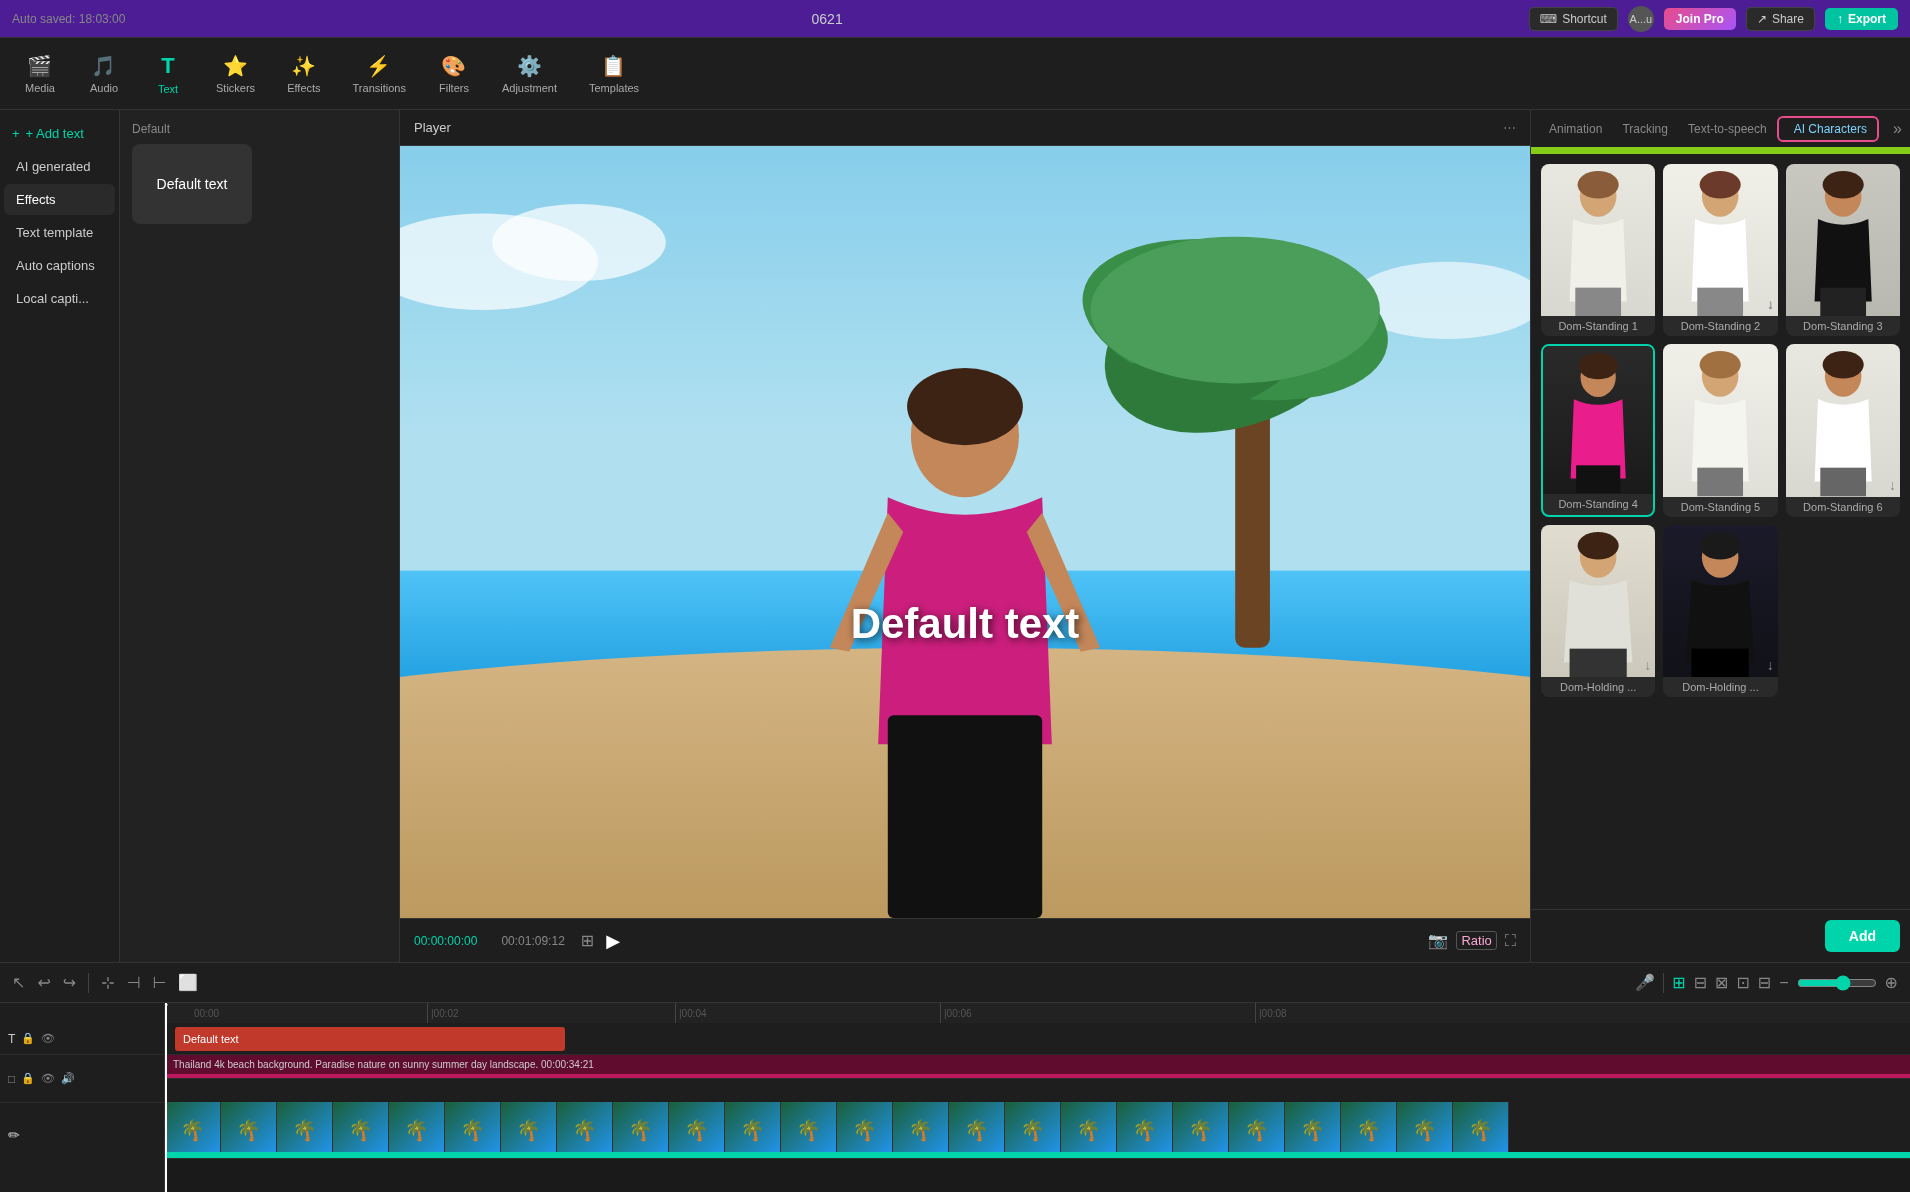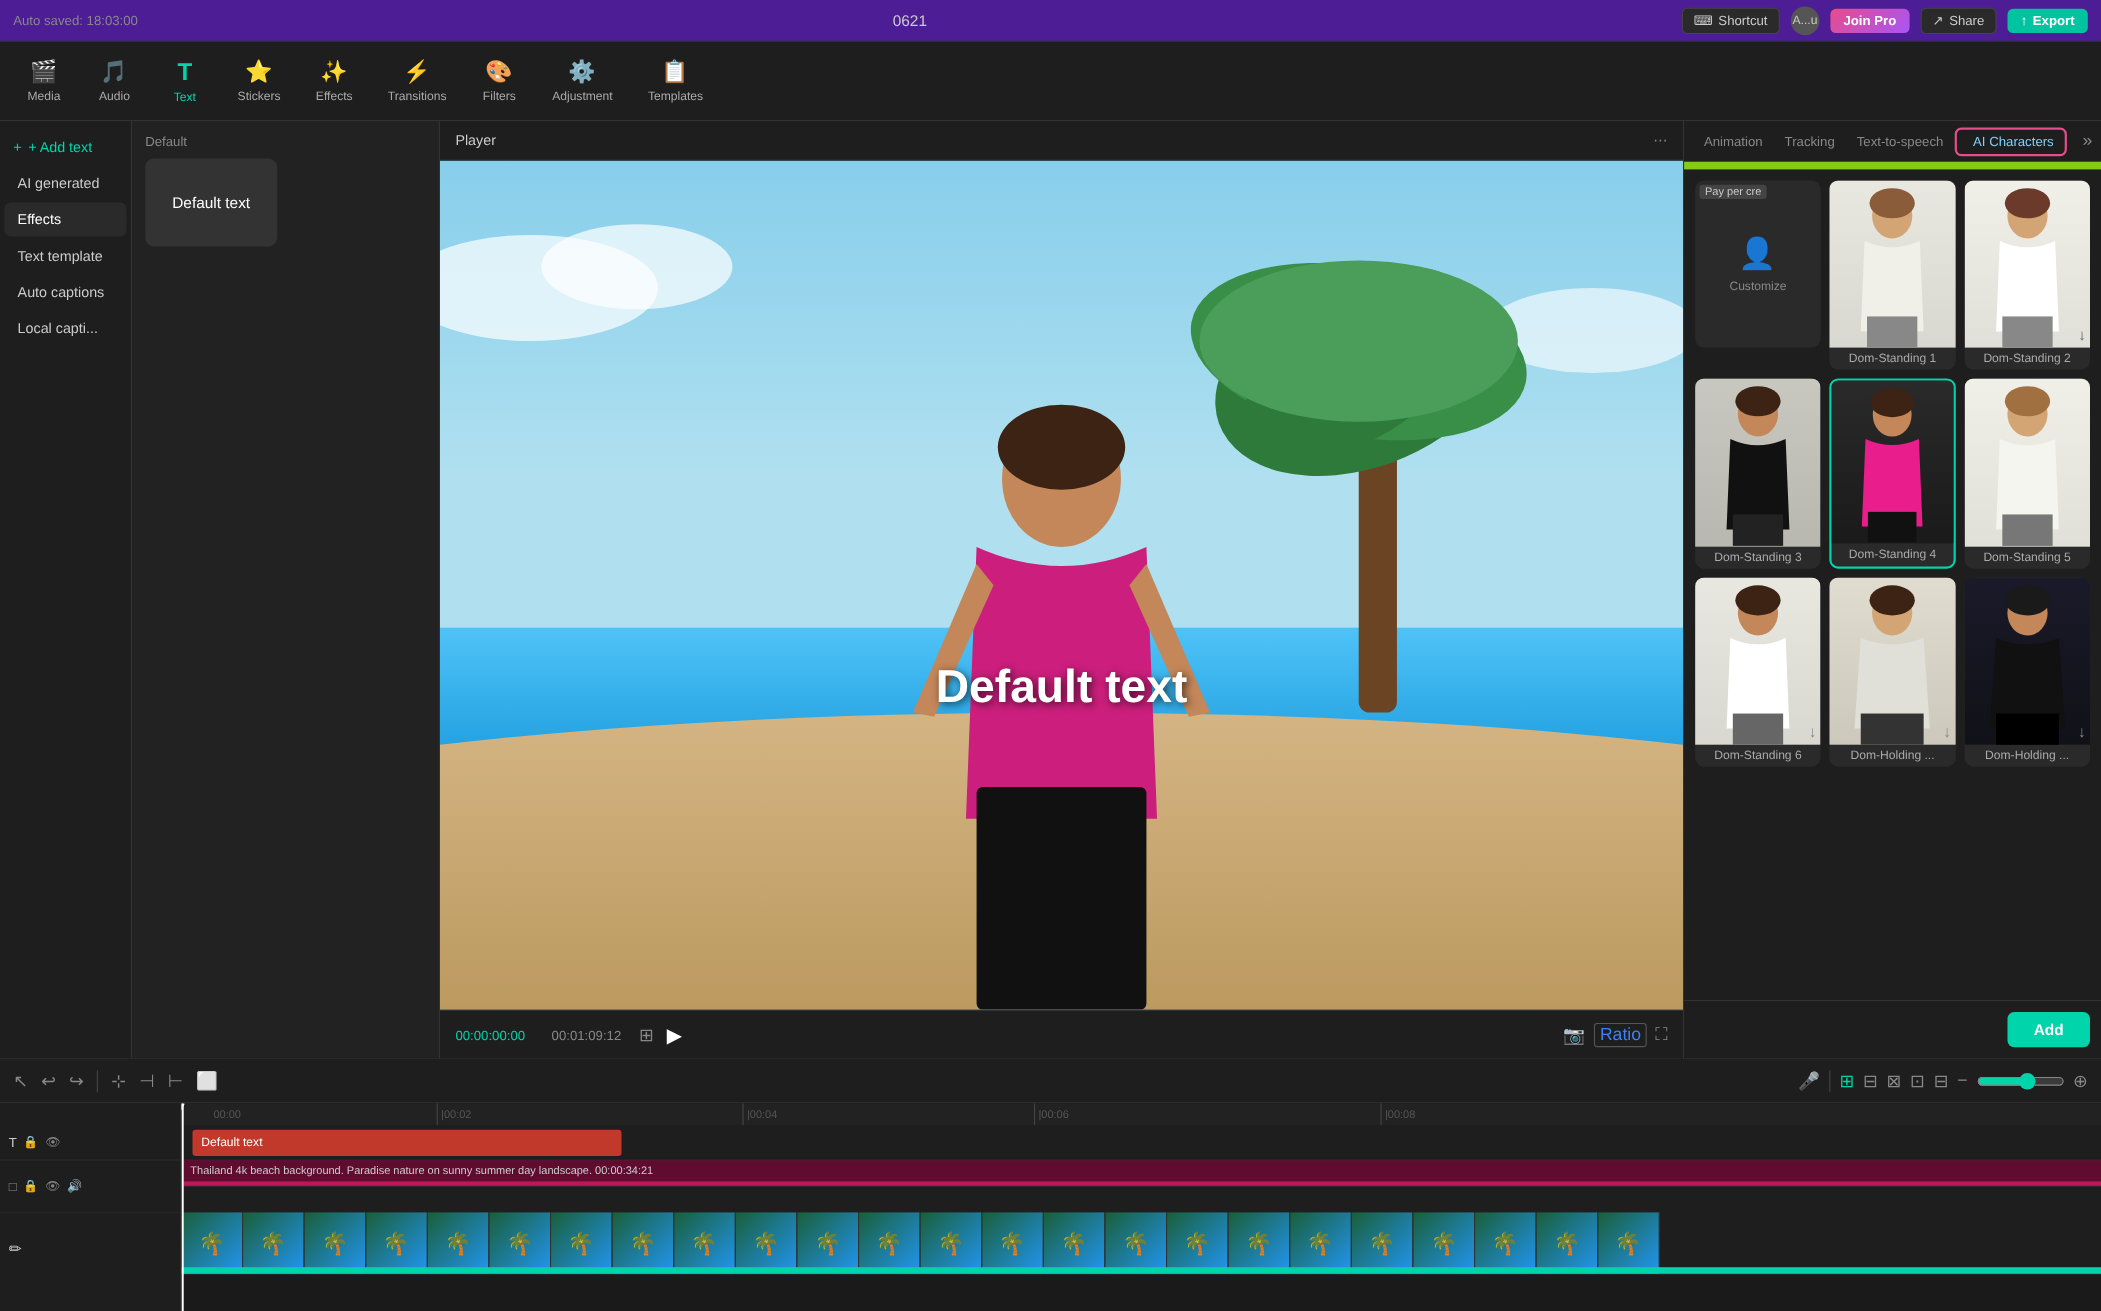--- a/index.html
+++ b/index.html
@@ -256,21 +256,21 @@
       </div>
     </div>
     <div class="player-controls">
       <span class="time-current">00:00:00:00</span>
       <span style="color:#555;"> </span>
       <span class="time-total">00:01:09:12</span>
       <span style="color:#888; font-size:16px; cursor:pointer; margin-left:4px;">⊞</span>
       <button class="btn-play">▶</button>
       <div class="player-controls-right">
         <span class="ctrl-icon">📷</span>
-        <span style="color:#3b82f6; font-size:16px; border:1px solid #555; border-radius:3px; padding:1px 4px; cursor:pointer;">Ratio</span>
+        <span style="color:#f9a8d4; font-size:13px; border:1px solid #555; border-radius:3px; padding:1px 4px; cursor:pointer;">Ratio</span>
         <span class="ctrl-icon">⛶</span>
       </div>
     </div>
   </div>
 
   <div class="right-panel">
     <div class="right-panel-tabs">
       <div class="right-tab">
         <span>Animation</span>
       </div>
@@ -281,27 +281,20 @@
         <span>Text-to-speech</span>
       </div>
       <div class="right-tab active">
         <span>AI Characters</span>
       </div>
       <div class="right-tab-collapse">»</div>
     </div>
     <div class="right-panel-content">
       <div class="ai-char-grid">
 
-        <div>
-          <div class="ai-char-customize" style="position:relative;">
-            <span class="pay-per-cre">Pay per cre</span>
-            <span class="ai-char-customize-icon">👤</span>
-            <span class="ai-char-customize-label">Customize</span>
-          </div>
-        </div>
 
         <div class="ai-char-card">
           <div class="ai-char-img" style="background: linear-gradient(180deg, #e8e8e0 0%, #d8d8d0 100%);">
             <svg width="100%" height="100%" viewBox="0 0 100 133">
               <ellipse cx="50" cy="28" rx="16" ry="18" fill="#d4a574"></ellipse>
               <ellipse cx="50" cy="18" rx="18" ry="12" fill="#8b5c3a"></ellipse>
               <path d="M28 48 Q50 58 72 48 L75 120 L25 120 Z" fill="#f0f0e8"></path>
               <rect x="30" y="108" width="40" height="25" fill="#888"></rect>
             </svg>
           </div>
@@ -447,21 +440,21 @@
       </div>
       <div class="track-label-video">
         <span style="color:#ccc; font-size:14px;">✏</span>
       </div>
     </div>
 
     <div class="timeline-tracks">
 
       <div class="timeline-ruler">
         <div class="ruler-mark" style="left:0px;padding-left:28px;">00:00</div>
-        <div class="ruler-mark" style="left:232px;">|00:02</div>
+        <div class="ruler-mark" style="left:262px;">|00:02</div>
         <div class="ruler-mark" style="left:510px;">|00:04</div>
         <div class="ruler-mark" style="left:775px;">|00:06</div>
         <div class="ruler-mark" style="left:1090px;">|00:08</div>
       </div>
 
       <div class="playhead"></div>
 
       <div class="text-track">
         <div class="text-track-item" style="left:10px; width:390px;">
           <span>Default text</span>

